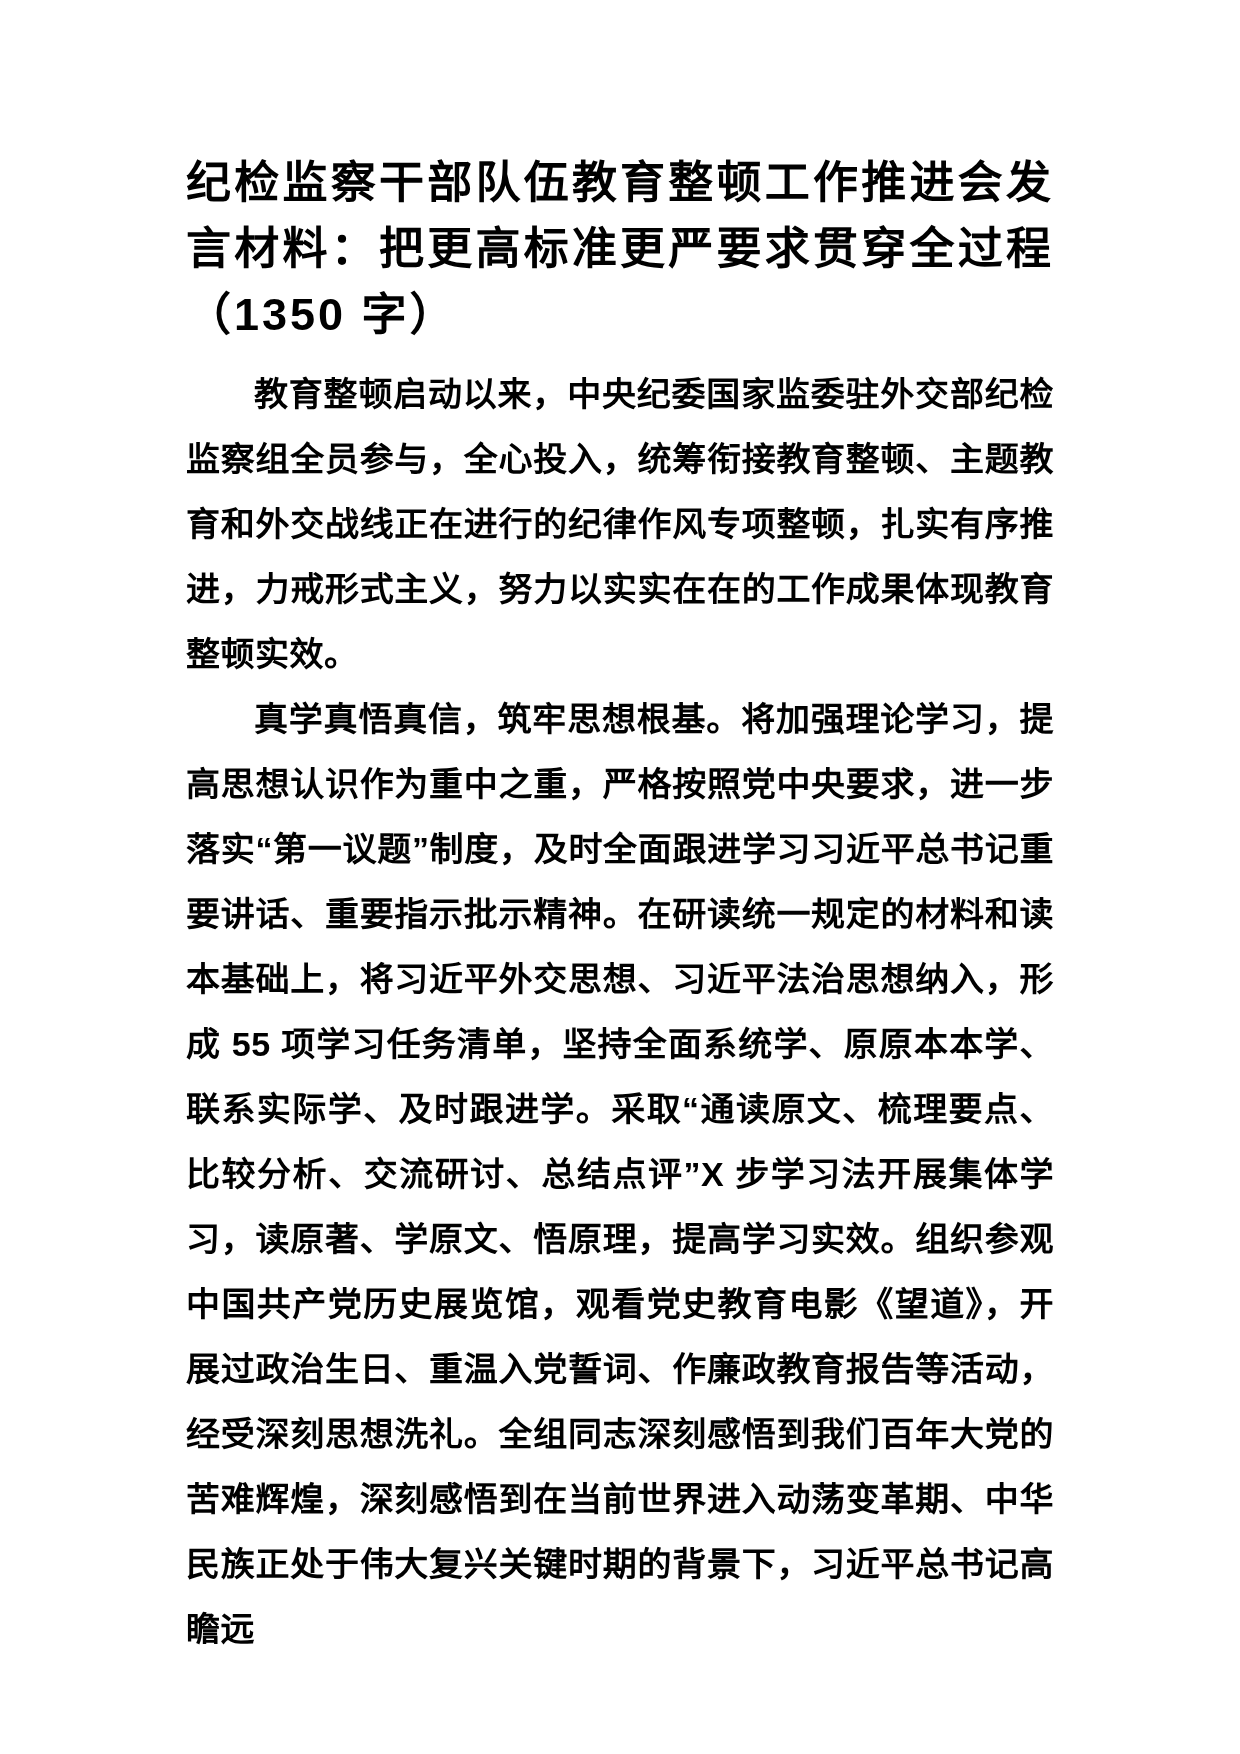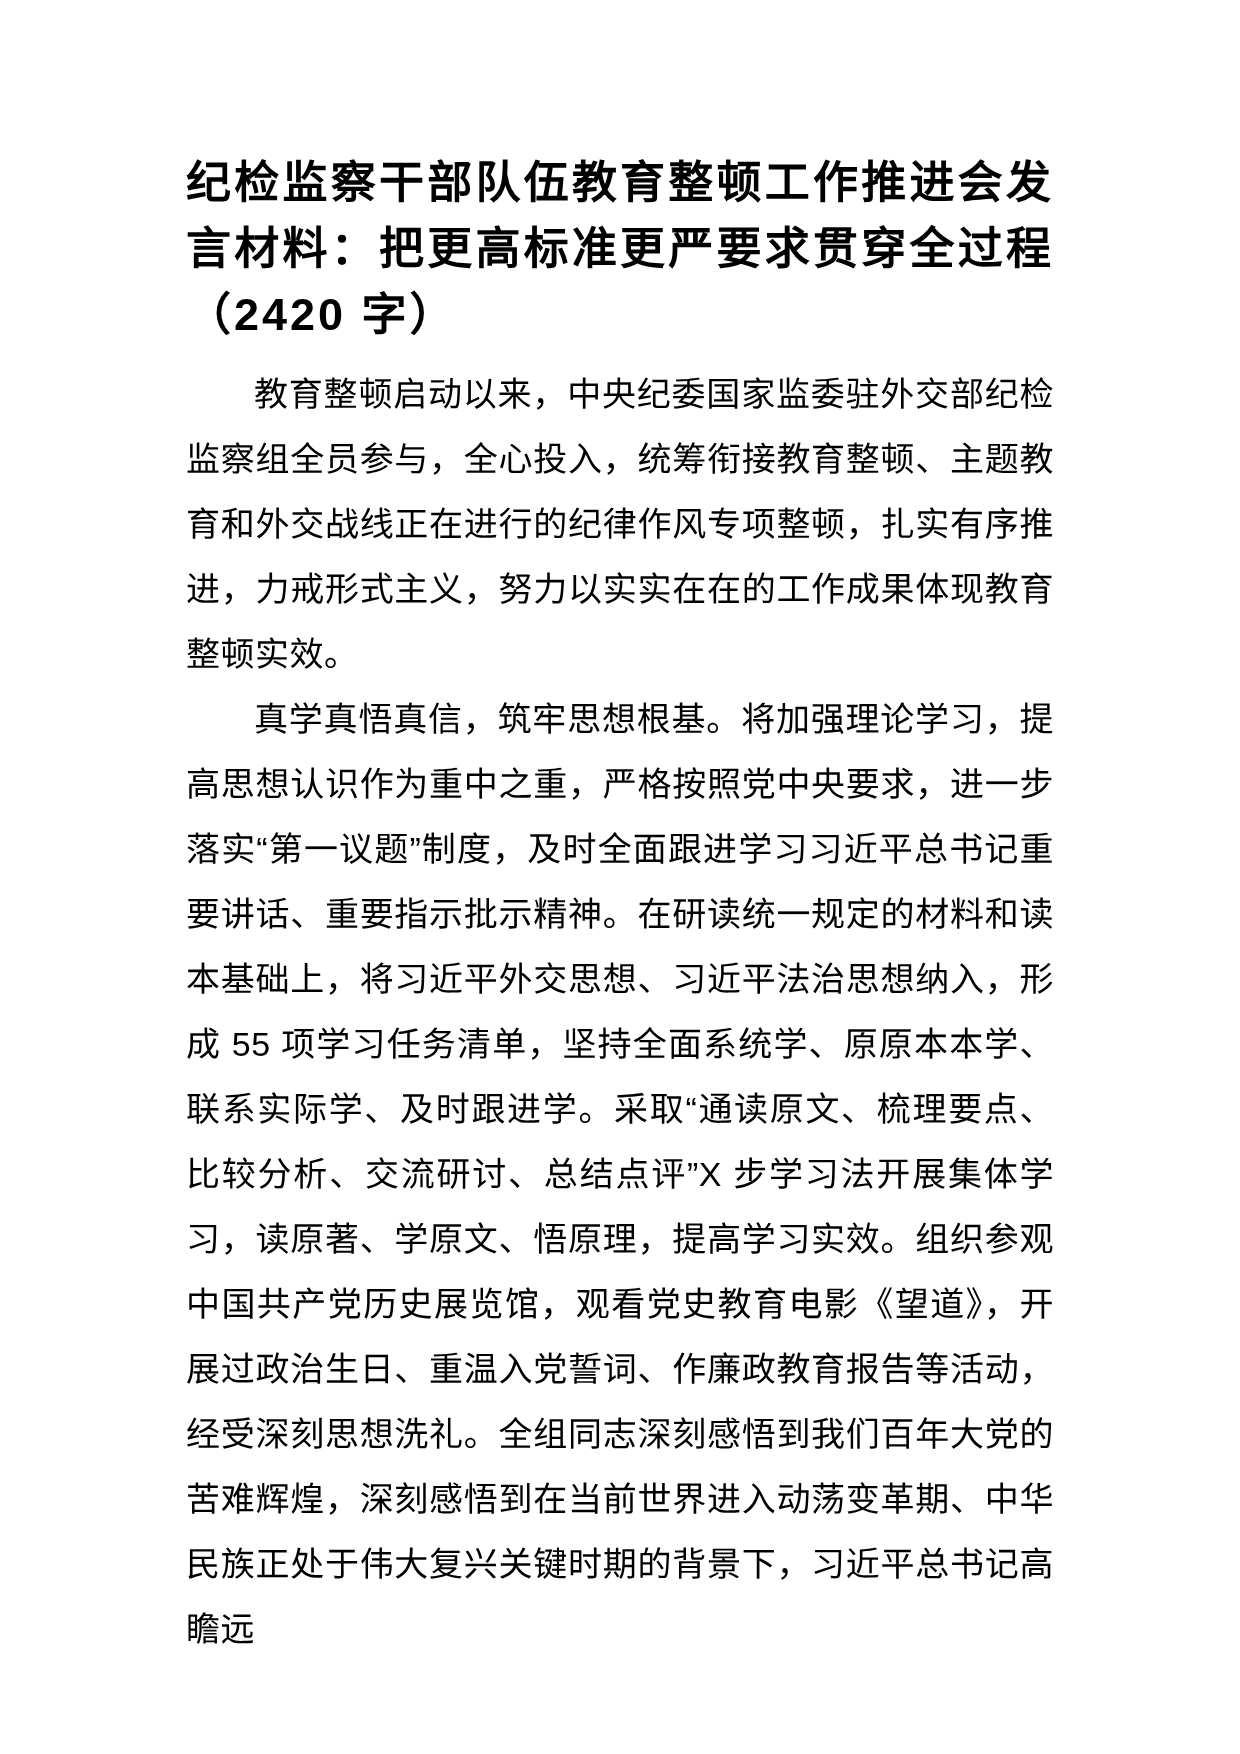--- a/index.html
+++ b/index.html
@@ -25,30 +25,30 @@
     font-weight: 700;
     line-height: 66px;
     letter-spacing: 3px;
     text-align: justify;
     text-justify: inter-ideograph;
     color: #000000;
   }
   .doc-para {
     margin: 0;
     font-size: 34px;
-    font-weight: 400;
+    font-weight: 700;
     line-height: 65px;
     letter-spacing: 0.5px;
     text-align: justify;
     text-justify: inter-ideograph;
     text-indent: 68px;
     color: #000000;
     word-break: break-all;
   }
 </style>
 </head>
 <body>
 
 <div class="page">
-  <h1 class="doc-title">纪检监察干部队伍教育整顿工作推进会发言材料：把更高标准更严要求贯穿全过程（2420 字）</h1>
+  <h1 class="doc-title">纪检监察干部队伍教育整顿工作推进会发言材料：把更高标准更严要求贯穿全过程（1350 字）</h1>
   <p class="doc-para">教育整顿启动以来，中央纪委国家监委驻外交部纪检监察组全员参与，全心投入，统筹衔接教育整顿、主题教育和外交战线正在进行的纪律作风专项整顿，扎实有序推进，力戒形式主义，努力以实实在在的工作成果体现教育整顿实效。</p>
   <p class="doc-para">真学真悟真信，筑牢思想根基。将加强理论学习，提高思想认识作为重中之重，严格按照党中央要求，进一步落实“第一议题”制度，及时全面跟进学习习近平总书记重要讲话、重要指示批示精神。在研读统一规定的材料和读本基础上，将习近平外交思想、习近平法治思想纳入，形成 55 项学习任务清单，坚持全面系统学、原原本本学、联系实际学、及时跟进学。采取“通读原文、梳理要点、比较分析、交流研讨、总结点评”X 步学习法开展集体学习，读原著、学原文、悟原理，提高学习实效。组织参观中国共产党历史展览馆，观看党史教育电影《望道》，开展过政治生日、重温入党誓词、作廉政教育报告等活动，经受深刻思想洗礼。全组同志深刻感悟到我们百年大党的苦难辉煌，深刻感悟到在当前世界进入动荡变革期、中华民族正处于伟大复兴关键时期的背景下，习近平总书记高瞻远</p>
 </div>
 
 </body></html>

